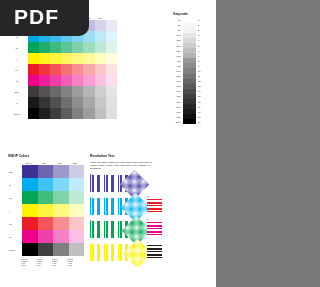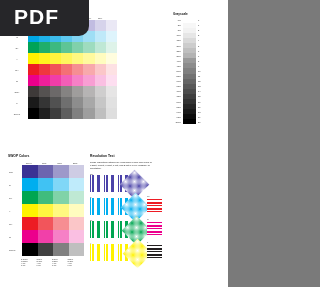--- a/index.html
+++ b/index.html
@@ -1,17 +1,17 @@
 <!DOCTYPE html>
 <html><head>
 <meta charset="utf-8">
 <style>
   html,body{margin:0;padding:0;background:#7a7a7a;}
   body{font-family:"Liberation Sans",sans-serif;}
-  .page{position:relative;width:216px;height:287px;background:#ffffff;overflow:hidden;padding-left:12px;}
+  .page{position:relative;width:216px;height:287px;background:#ffffff;overflow:hidden;}
 
   
   .pdf-badge{
     position:absolute;left:-16px;top:-18px;width:105px;height:54px;
     background:#262629;border-radius:10px;z-index:40;
     display:flex;align-items:flex-end;justify-content:center;
   }
   .pdf-badge span{
     color:#ffffff;font-size:21px;font-weight:bold;letter-spacing:1px;
     padding-bottom:7px;font-family:"Liberation Sans",sans-serif;

